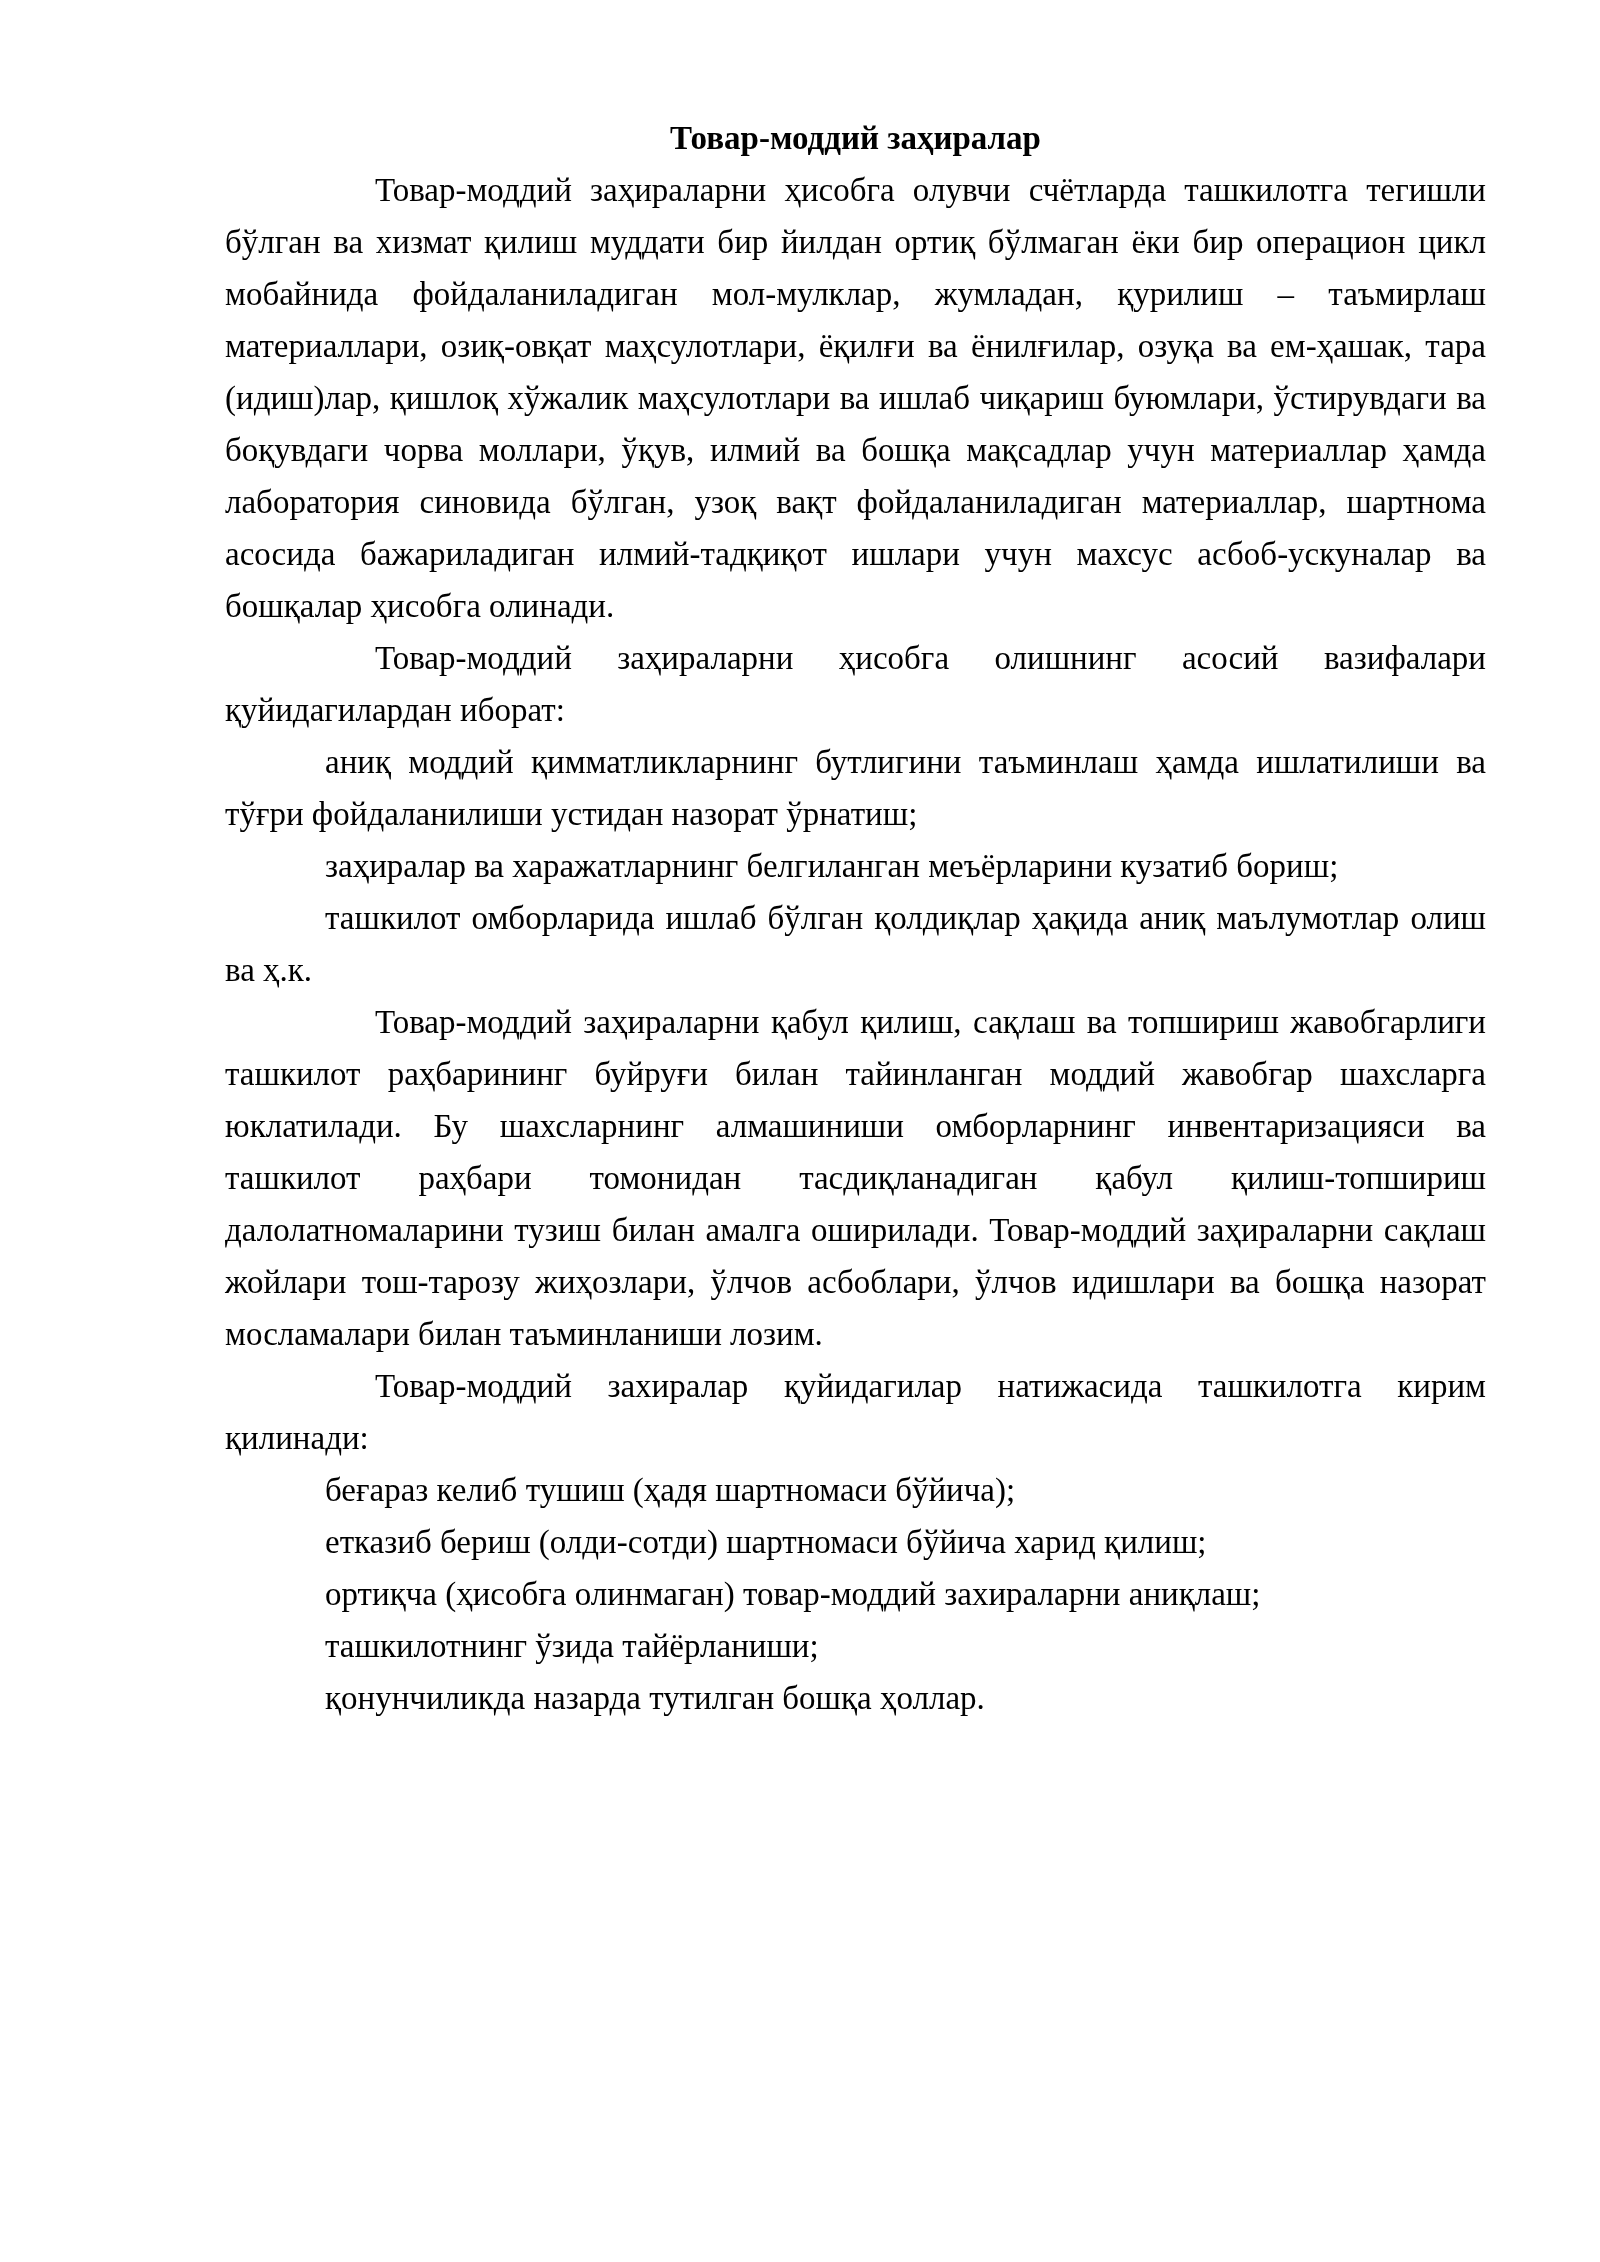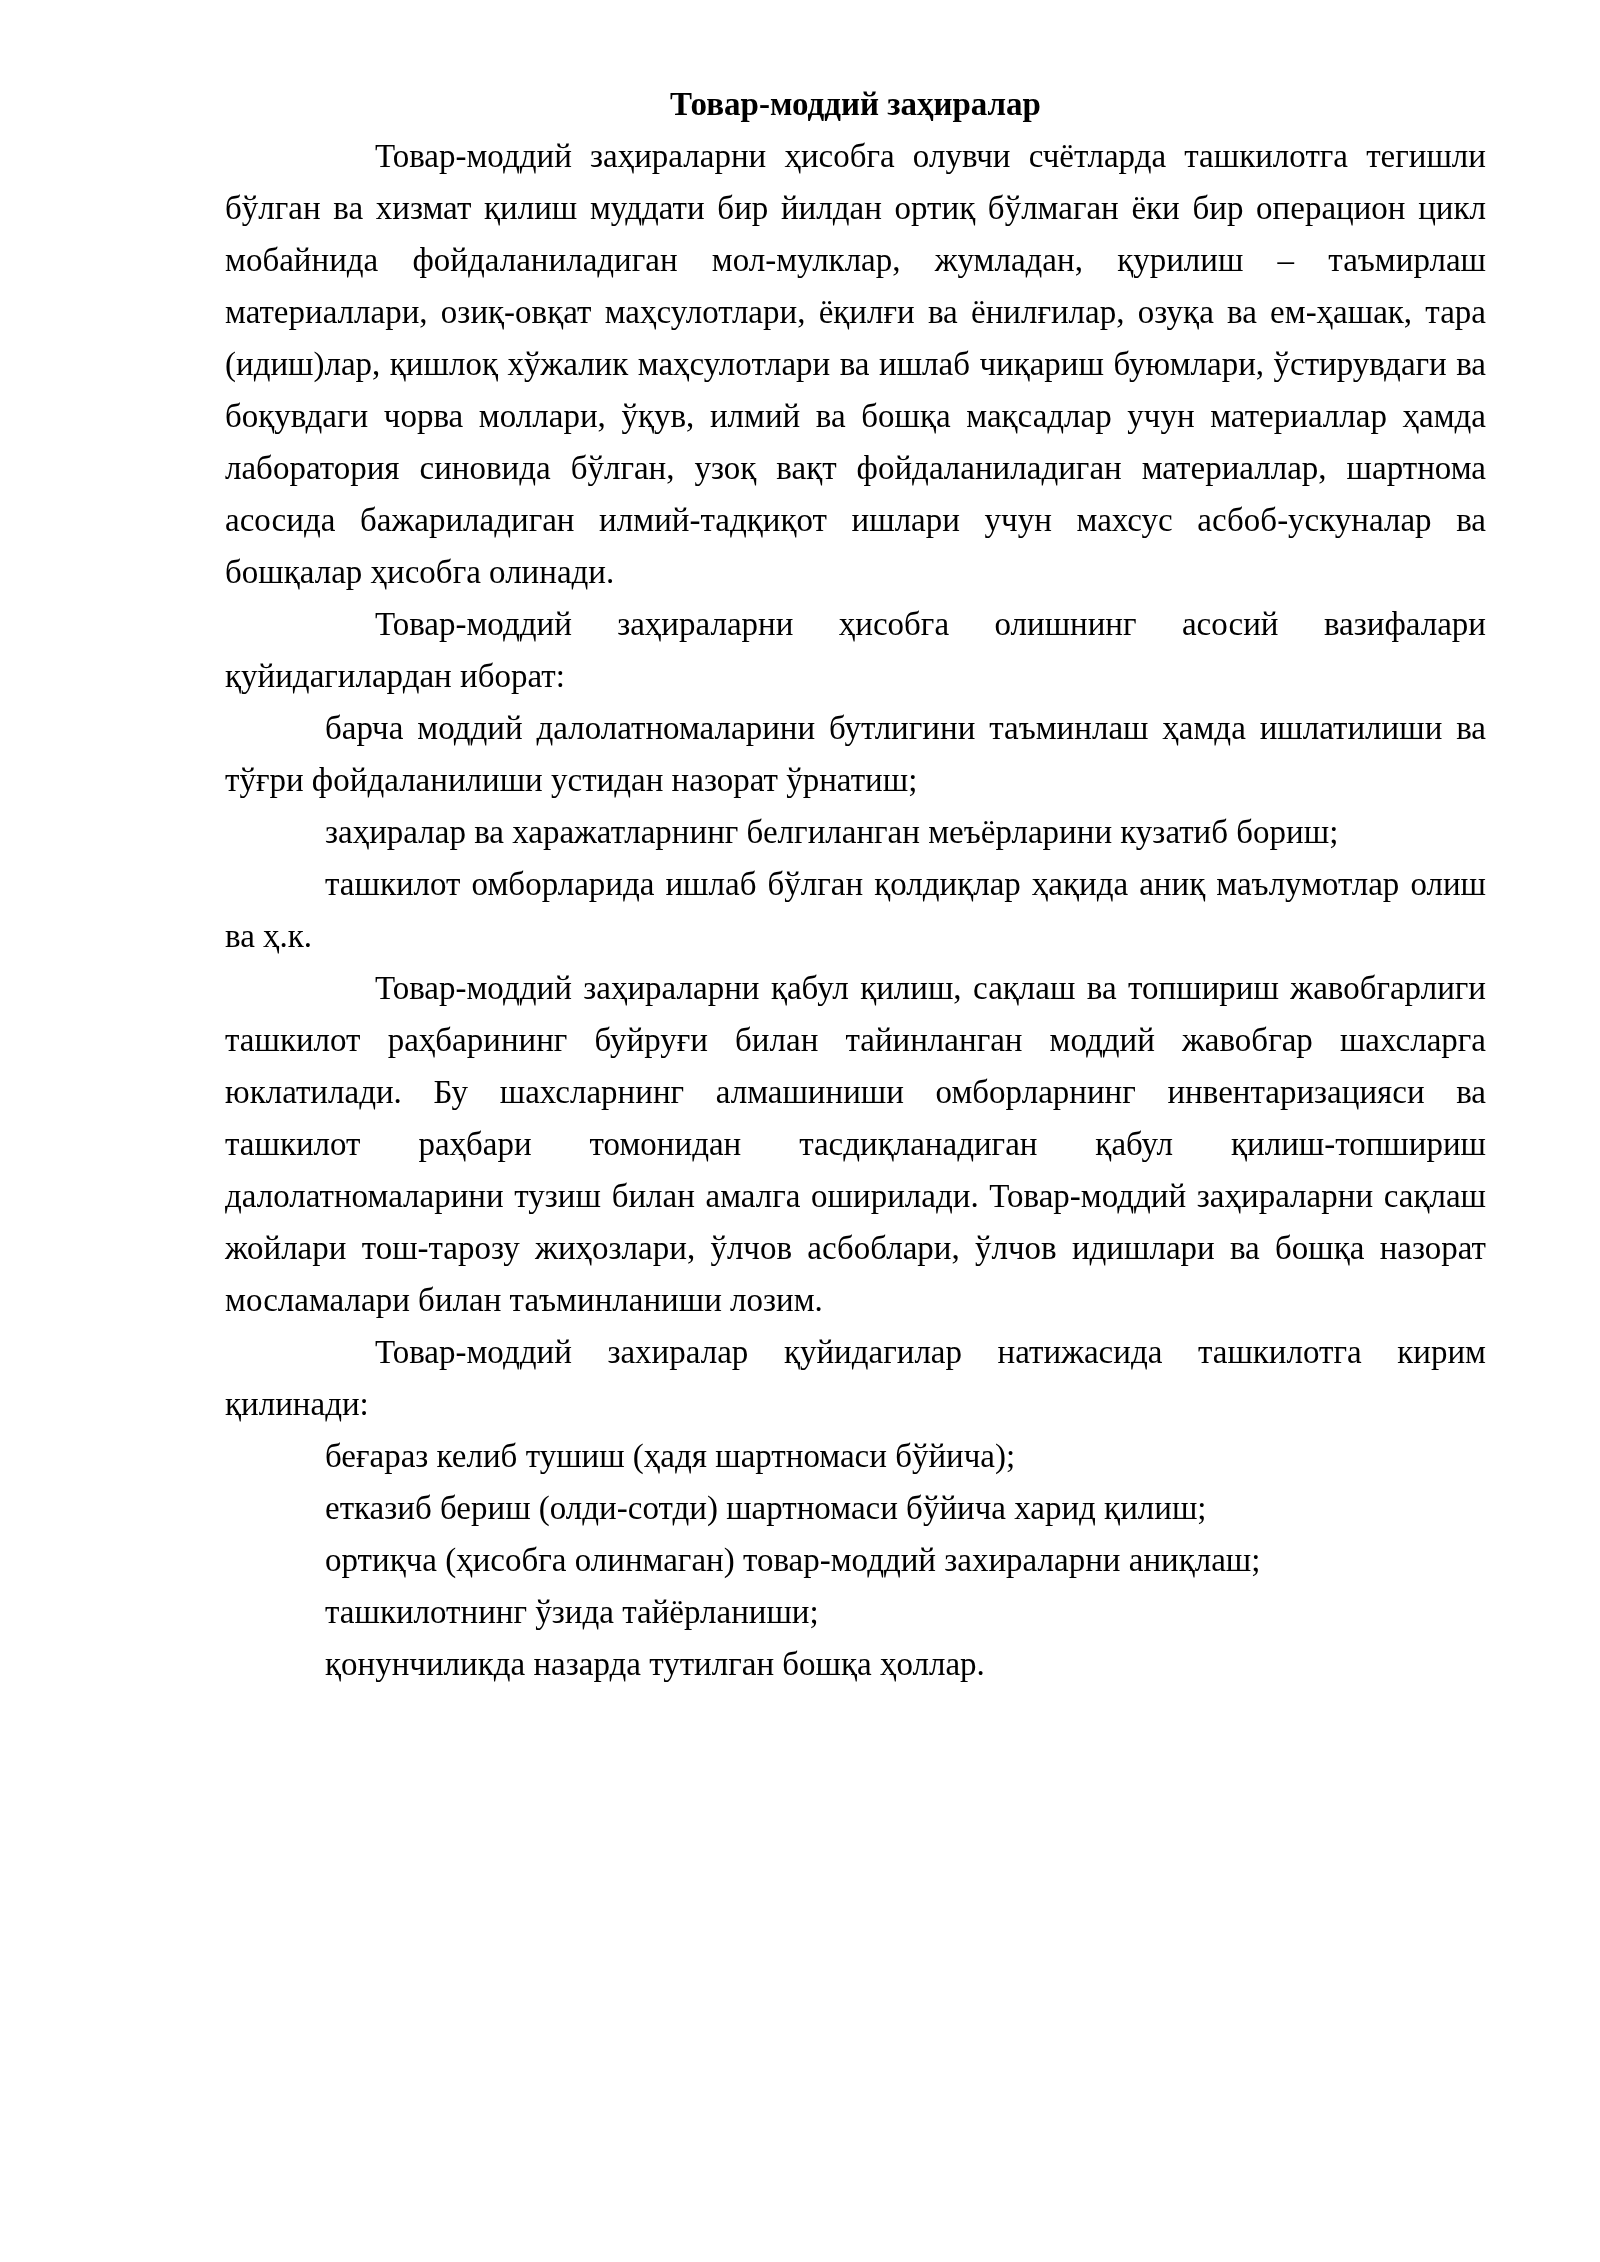--- a/index.html
+++ b/index.html
@@ -11,21 +11,21 @@
     position: relative;
     width: 1600px;
     height: 2262px;
     margin: 0 auto;
     background: #ffffff;
     color: #000000;
     font-family: "Liberation Serif", "DejaVu Serif", serif;
     font-size: 33px;
     line-height: 52px;
     box-sizing: border-box;
-    padding: 78px 114px 0 225px;
+    padding: 112px 114px 0 225px;
     overflow: hidden;
   }
   .doc-title {
     font-size: 33px;
     line-height: 52px;
     font-weight: bold;
     text-align: center;
     margin: 0;
   }
   p {
@@ -40,21 +40,21 @@
   }
 </style>
 </head>
 <body>
 
 <div class="page">
   <h1 class="doc-title">Товар-моддий заҳиралар</h1>
 
   <p class="para">Товар-моддий заҳираларни ҳисобга олувчи счётларда ташкилотга тегишли бўлган ва хизмат қилиш муддати бир йилдан ортиқ бўлмаган ёки бир операцион цикл мобайнида фойдаланиладиган мол-мулклар, жумладан, қурилиш – таъмирлаш материаллари, озиқ-овқат маҳсулотлари, ёқилғи ва ёнилғилар, озуқа ва ем-ҳашак, тара (идиш)лар, қишлоқ хўжалик маҳсулотлари ва ишлаб чиқариш буюмлари, ўстирувдаги ва боқувдаги чорва моллари, ўқув, илмий ва бошқа мақсадлар учун материаллар ҳамда лаборатория синовида бўлган, узоқ вақт фойдаланиладиган материаллар, шартнома асосида бажариладиган илмий-тадқиқот ишлари учун махсус асбоб-ускуналар ва бошқалар ҳисобга олинади.</p>
   <p class="para">Товар-моддий заҳираларни ҳисобга олишнинг асосий вазифалари қуйидагилардан иборат:</p>
-  <p class="item">барча моддий далолатномаларини бутлигини таъминлаш ҳамда ишлатилиши ва тўғри фойдаланилиши устидан назорат ўрнатиш;</p>
+  <p class="item">аниқ моддий қимматликларнинг бутлигини таъминлаш ҳамда ишлатилиши ва тўғри фойдаланилиши устидан назорат ўрнатиш;</p>
   <p class="item">заҳиралар ва харажатларнинг белгиланган меъёрларини кузатиб бориш;</p>
   <p class="item">ташкилот омборларида ишлаб бўлган қолдиқлар ҳақида аниқ маълумотлар олиш ва ҳ.к.</p>
   <p class="para">Товар-моддий заҳираларни қабул қилиш, сақлаш ва топшириш жавобгарлиги ташкилот раҳбарининг буйруғи билан тайинланган моддий жавобгар шахсларга юклатилади. Бу шахсларнинг алмашиниши омборларнинг инвентаризацияси ва ташкилот раҳбари томонидан тасдиқланадиган қабул қилиш-топшириш далолатномаларини тузиш билан амалга оширилади. Товар-моддий заҳираларни сақлаш жойлари тош-тарозу жиҳозлари, ўлчов асбоблари, ўлчов идишлари ва бошқа назорат мосламалари билан таъминланиши лозим.</p>
   <p class="para">Товар-моддий захиралар қуйидагилар натижасида ташкилотга кирим қилинади:</p>
   <p class="item">беғараз келиб тушиш (ҳадя шартномаси бўйича);</p>
   <p class="item">етказиб бериш (олди-сотди) шартномаси бўйича харид қилиш;</p>
   <p class="item">ортиқча (ҳисобга олинмаган) товар-моддий захираларни аниқлаш;</p>
   <p class="item">ташкилотнинг ўзида тайёрланиши;</p>
   <p class="item">қонунчиликда назарда тутилган бошқа ҳоллар.</p>
 </div>

